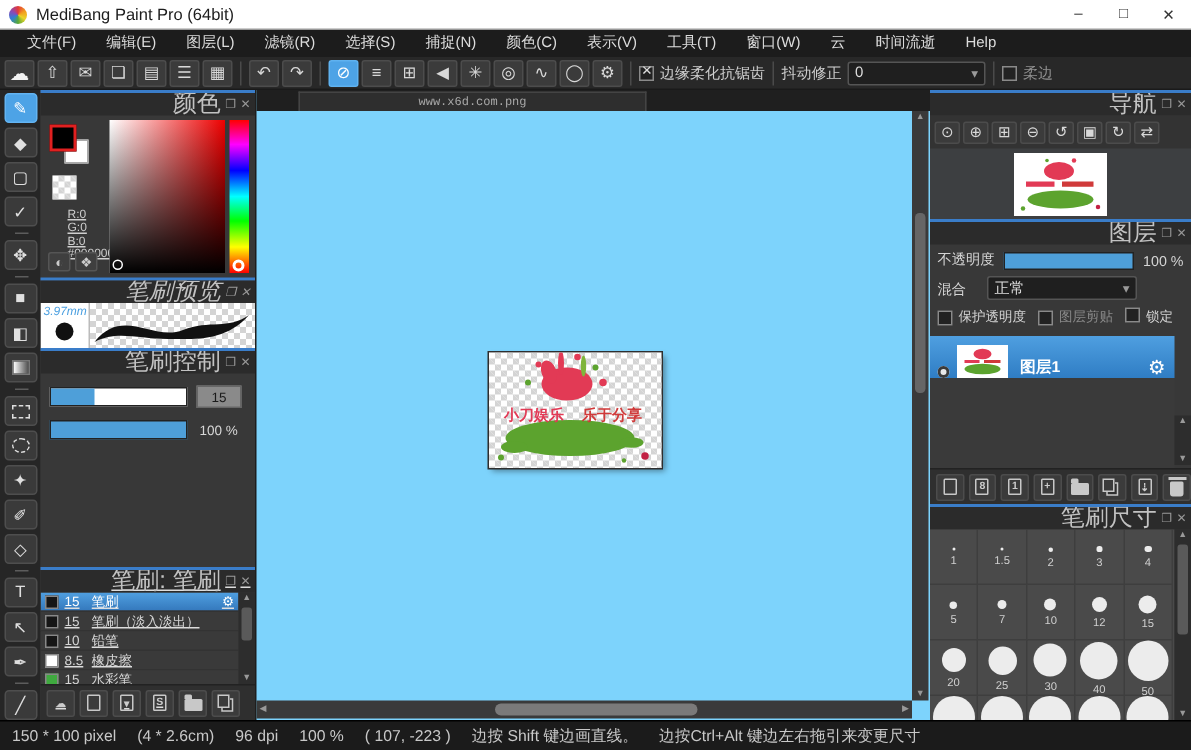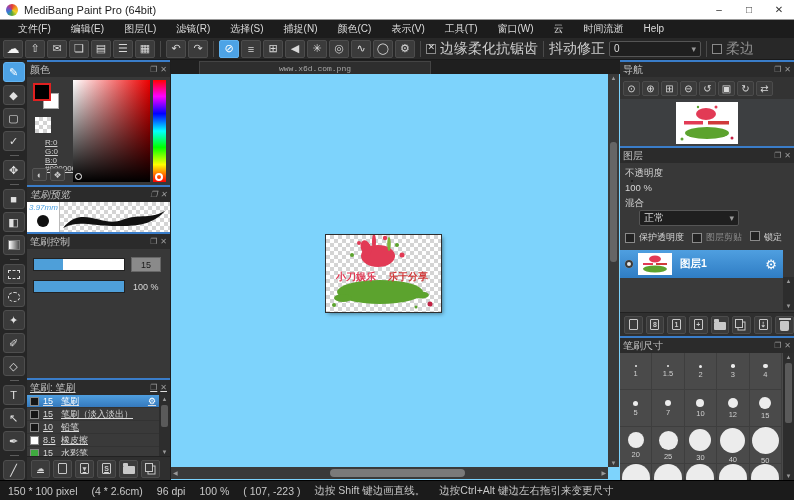--- a/index.html
+++ b/index.html
@@ -22,21 +22,21 @@
   
   #optionsbar { position:absolute; top:38px; left:0; right:0; height:22px; background:#282828; display:flex; align-items:center; padding-left:3px; border-bottom:1px solid #1a1a1a; }
   .tgroup { display:flex; align-items:center; gap:2px; }
   .tbtn { width:20px; height:18px; background:#3b3b3b; border:1px solid #4c4c4c; border-radius:2px; color:#d8d8d8; font-size:11px; display:flex; align-items:center; justify-content:center; padding:0; }
   .tbtn span{ pointer-events:none; }
   .tbtn.selected { background:#4da3e6; border-color:#5fb2f0; color:#fff; }
   .tbtn.cloudbtn { color:#f2f2f2; font-size:13px; }
   .tsep { width:1px; height:16px; background:#4a4a4a; margin:0 5px; }
   .cb { width:10px; height:10px; border:1px solid #8a8a8a; background:#222; display:inline-block; position:relative; margin-right:4px; flex:none; }
   .cb.checked::after { content:"✕"; position:absolute; top:-3px; left:0.5px; font-size:9px; color:#ddd; }
-  .optlabel { font-size:14px; color:#cfcfcf; display:flex; align-items:center; }
+  .optlabel { font-size:10px; color:#cfcfcf; display:flex; align-items:center; }
   .optlabel.dim { color:#8f8f8f; }
   .sel { background:#1f1f1f; border:1px solid #555; border-radius:2px; height:16px; display:flex; align-items:center; font-size:10px; color:#ddd; padding:0 4px; }
   .sel::after { content:"▾"; margin-left:auto; color:#9a9a9a; font-size:9px; padding-left:6px; }
   #stabsel { width:92px; margin-left:4px; }
 
   
   #toolstrip { position:absolute; top:60px; bottom:20px; left:0; width:27px; background:#262626; display:flex; flex-direction:column; align-items:center; padding-top:2px; }
   .tool { width:22px; height:20px; margin-bottom:3px; background:#3a3a3a; border:1px solid #4e4e4e; border-radius:3px; color:#e0e0e0; font-size:11px; display:flex; align-items:center; justify-content:center; position:relative; padding:0; flex:none; }
   .tool.selected { background:#4da3e6; border-color:#63b4f2; color:#fff; }
   .tool.divafter { margin-bottom:9px; }
@@ -46,21 +46,21 @@
   .tglyph.dashbox { width:12px; height:9px; border:1px dashed #ddd; }
   .tglyph.dashcirc { width:12px; height:10px; border:1px dashed #ddd; border-radius:50%; }
   #stripslider { margin-top:auto; margin-bottom:4px; width:20px; height:8px; background:#303030; border:1px solid #484848; border-radius:2px; position:relative; }
   #stripslider::after { content:""; position:absolute; left:8px; top:1px; width:4px; height:4px; background:#777; }
 
   #leftpanels { position:absolute; top:60px; bottom:20px; left:27px; width:143px; background:#333; display:flex; flex-direction:column; }
   #rightpanels { position:absolute; top:60px; bottom:20px; left:620px; width:174px; background:#333; display:flex; flex-direction:column; }
 
   .panel { border-top:2px solid #3a7dc9; background:#383838; position:relative; overflow:hidden; }
   .phead { height:15px; background:#2b2b2b; display:flex; align-items:center; padding:0 3px; }
-  .ptitle { flex:1; text-align:left; font-size:10px; color:#c2c2c2; }
+  .ptitle { flex:1; text-align:right; font-size:16px; color:#c2c2c2; }
   .pico { font-size:8px; color:#9a9a9a; margin-left:3px; }
 
   
   #colorpanel { height:125px; }
   .cp-body { position:relative; height:108px; }
   #fgswatch { position:absolute; left:6px; top:6px; width:18px; height:18px; background:#000; border:2px solid #e02020; z-index:2; }
   #bgswatch { position:absolute; left:16px; top:16px; width:16px; height:16px; background:#fff; border:1px solid #aaa; }
   #transwatch { position:absolute; left:8px; top:40px; width:16px; height:16px; }
   .checker { background-color:#fff; background-image:linear-gradient(45deg,#d4d4d4 25%,transparent 25%,transparent 75%,#d4d4d4 75%),linear-gradient(45deg,#d4d4d4 25%,transparent 25%,transparent 75%,#d4d4d4 75%); background-size:8px 8px; background-position:0 0,4px 4px; }
   .rgbline { position:absolute; left:18px; font-size:8px; color:#cfcfcf; line-height:8px;text-decoration:underline; }
@@ -129,27 +129,27 @@
 
   
   #navpanel { height:86px; display:flex; flex-direction:column; }
   #navbar { height:22px; display:flex; align-items:center; gap:2px; padding-left:3px; background:#333; }
   .navbtn { width:17px; height:15px; background:#3b3b3b; border:1px solid #4c4c4c; border-radius:2px; color:#d8d8d8; font-size:10px; display:flex; align-items:center; justify-content:center; padding:0; }
   #navthumbarea { flex:1; background:#3d3f41; display:flex; align-items:center; justify-content:center; }
   #navthumb { width:62px; height:42px; background:#fff; }
 
   
   #layerspanel { height:190px; display:flex; flex-direction:column; }
-  .lprow { display:flex; align-items:flex-start; padding:0 5px; font-size:9.5px; color:#d5d5d5; margin-top:4px;flex-direction:column; }
+  .lprow { display:flex; align-items:flex-end; padding:0 5px; font-size:9.5px; color:#d5d5d5; margin-top:4px; }
   #opacityslider { flex:1; height:12px; background:#4e9fd9; border:1px solid #222; margin:0 6px; }
   #blendsel { width:100px; margin-left:14px; }
   .lpchecks { display:flex; align-items:center; gap:8px; padding:5px 5px 4px 5px; font-size:9px; color:#d5d5d5; }
   .lpchecks .dim { color:#8a8a8a; }
   #layerlist { flex:1; background:#3a3a3a; position:relative; margin-top:2px; margin-right:11px; }
-  .lrow { height:28px; background:linear-gradient(#4f9fe0,#2f7dc4); display:flex; align-items:center; }
+  .lrow { height:28px; background:linear-gradient(#4f9fe0,#2f7dc4); display:flex; align-items:flex-end; }
   .lvis { width:8px; height:8px; border-radius:50%; background:#e8e8e8; margin:0 5px; box-shadow:0 0 0 2px #3a3a3a inset; flex:none; }
   .lthumb { width:34px; height:22px; background:#fff; flex:none; overflow:hidden; }
   .lname { flex:1; font-size:10.5px; font-weight:bold; color:#fff; padding-left:8px; }
   .lgear { color:#fff; font-size:13px; padding-right:6px; }
   .lscroll { top:0; bottom:0; }
 
   
   #sizespanel { flex:1; display:flex; flex-direction:column; }
   #sizegrid { flex:1; display:flex; flex-wrap:wrap; background:#4a4a4a; margin-right:11px; overflow:hidden; align-content:flex-start; }
   .szcell { width:32.4px; height:37px; border-right:1px solid #3e3e3e; border-bottom:1px solid #3e3e3e; display:flex; flex-direction:column; align-items:center; justify-content:center; }

